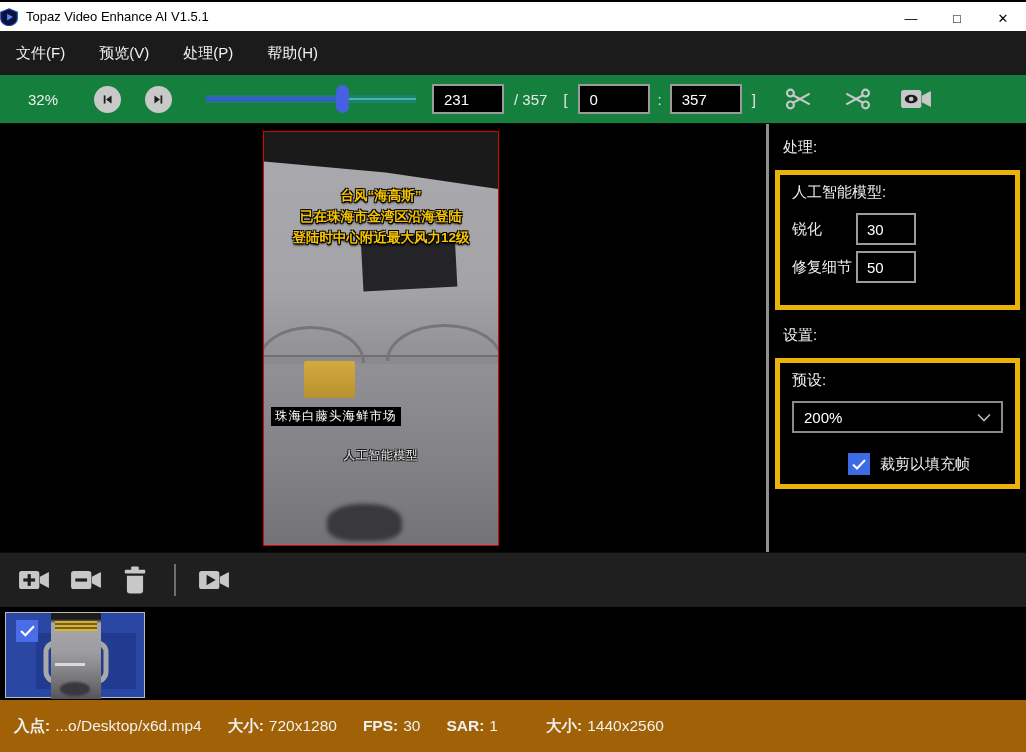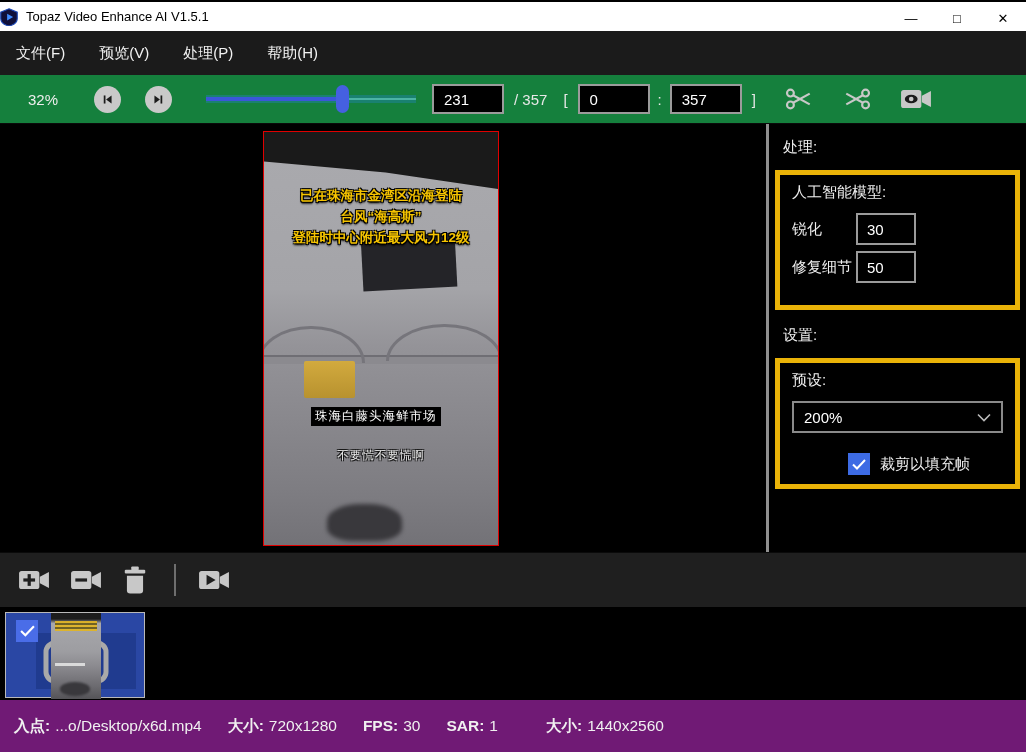--- a/index.html
+++ b/index.html
@@ -51,21 +51,21 @@
   .v-title { position:absolute; top:13%; width:100%; text-align:center; color:#f6c400;
     font-weight:bold; font-size:13.5px; line-height:1.55;
     text-shadow:-1px -1px 0 #000,1px -1px 0 #000,-1px 1px 0 #000,1px 1px 0 #000,0 2px 2px #000; }
   .v-deck { position:absolute; left:0; top:54%; width:100%; height:9px; background:#8b8a8f;
     border-top:2px solid #6f6e74; }
   .arch { position:absolute; height:9%; border:3px solid #76757b; border-bottom:none;
     border-radius:50% 50% 0 0 / 100% 100% 0 0; }
   .v-bus { position:absolute; left:17%; top:55.5%; width:22%; height:9%;
     background:linear-gradient(180deg,#d2aa3e,#b8922f); border-radius:2px; }
   .v-market { position:absolute; left:3%; top:66.5%; background:#000; color:#fff;
-    font-size:12.5px; padding:1px 4px; letter-spacing:1px; white-space:nowrap;margin-left:40px; }
+    font-size:12.5px; padding:1px 4px; letter-spacing:1px; white-space:nowrap; }
   .v-caption { position:absolute; top:76.5%; width:100%; text-align:center; color:#ececec;
     font-size:11.5px; letter-spacing:1px;
     text-shadow:-1px -1px 0 #111,1px -1px 0 #111,-1px 1px 0 #111,1px 1px 0 #111; }
   .v-blob { position:absolute; left:27%; bottom:1%; width:32%; height:9%;
     background:#39383c; border-radius:45% 45% 35% 35%; filter:blur(2px); }
 
   
   .right-panel { width:271px; position:relative; background:#000; color:#eee;
     padding:14px 6px 0 20px; }
   .panel-scrollbar { position:absolute; left:11px; top:0; bottom:0; width:3px; background:#8f8f8f; }
@@ -102,21 +102,21 @@
   .mini-video { position:absolute; left:45px; top:0; width:50px; height:86px; z-index:2;
     overflow:hidden;
     background:linear-gradient(180deg,#1c1c1c 0%,#1c1c1c 7%,#a7a7ab 12%,#9d9da1 45%,#8b8a8f 62%,#6c6b70 85%,#555458 100%); }
   .mini-ytext { position:absolute; top:9%; left:8%; width:84%; height:12%;
     background:repeating-linear-gradient(180deg,#e3b520 0 2px,#6a5a16 2px 4px); opacity:.9; }
   .mini-wtext { position:absolute; top:58%; left:8%; width:60%; height:4%; background:#e8e8e8; opacity:.85; }
   .mini-blob { position:absolute; bottom:4%; left:18%; width:60%; height:16%;
     background:#39383c; border-radius:50%; filter:blur(1px); }
 
   
-  .statusbar { height:52px; background:#701a75; display:flex; align-items:center;
+  .statusbar { height:52px; background:#a16207; display:flex; align-items:center;
     padding-left:14px; font-size:15.5px; color:#f0f0f0; white-space:nowrap; }
   .status-item { margin-right:26px; }
   .status-item b { font-weight:bold; margin-right:5px; }
   .status-item.wide { margin-right:48px; }
 
   svg { display:block; }
 </style>
 </head>
 <body>
 
@@ -204,26 +204,26 @@
     <div class="video-frame">
       <div class="v-sky"></div>
       <div class="v-deck"></div>
       <div class="arch" style="left:-3%; top:47%; width:46%;"></div>
       <div class="arch" style="left:52%; top:46.5%; width:50%;"></div>
       <div class="v-bus"></div>
       <div class="v-blob"></div>
       <div class="v-roof"></div>
       <div class="v-mirror"></div>
       <div class="v-title">
+        <div>台风“海高斯”</div>
         <div>已在珠海市金湾区沿海登陆</div>
-        <div>台风“海高斯”</div>
         <div>登陆时中心附近最大风力12级</div>
       </div>
       <div class="v-market">珠海白藤头海鲜市场</div>
-      <div class="v-caption">不要慌不要慌啊</div>
+      <div class="v-caption">人工智能模型</div>
     </div>
   </div>
 
   <div class="right-panel">
     <div class="panel-scrollbar"></div>
 
     <div class="panel-heading">处理:</div>
 
     <div class="group-box">
       <div class="group-label">人工智能模型:</div>

